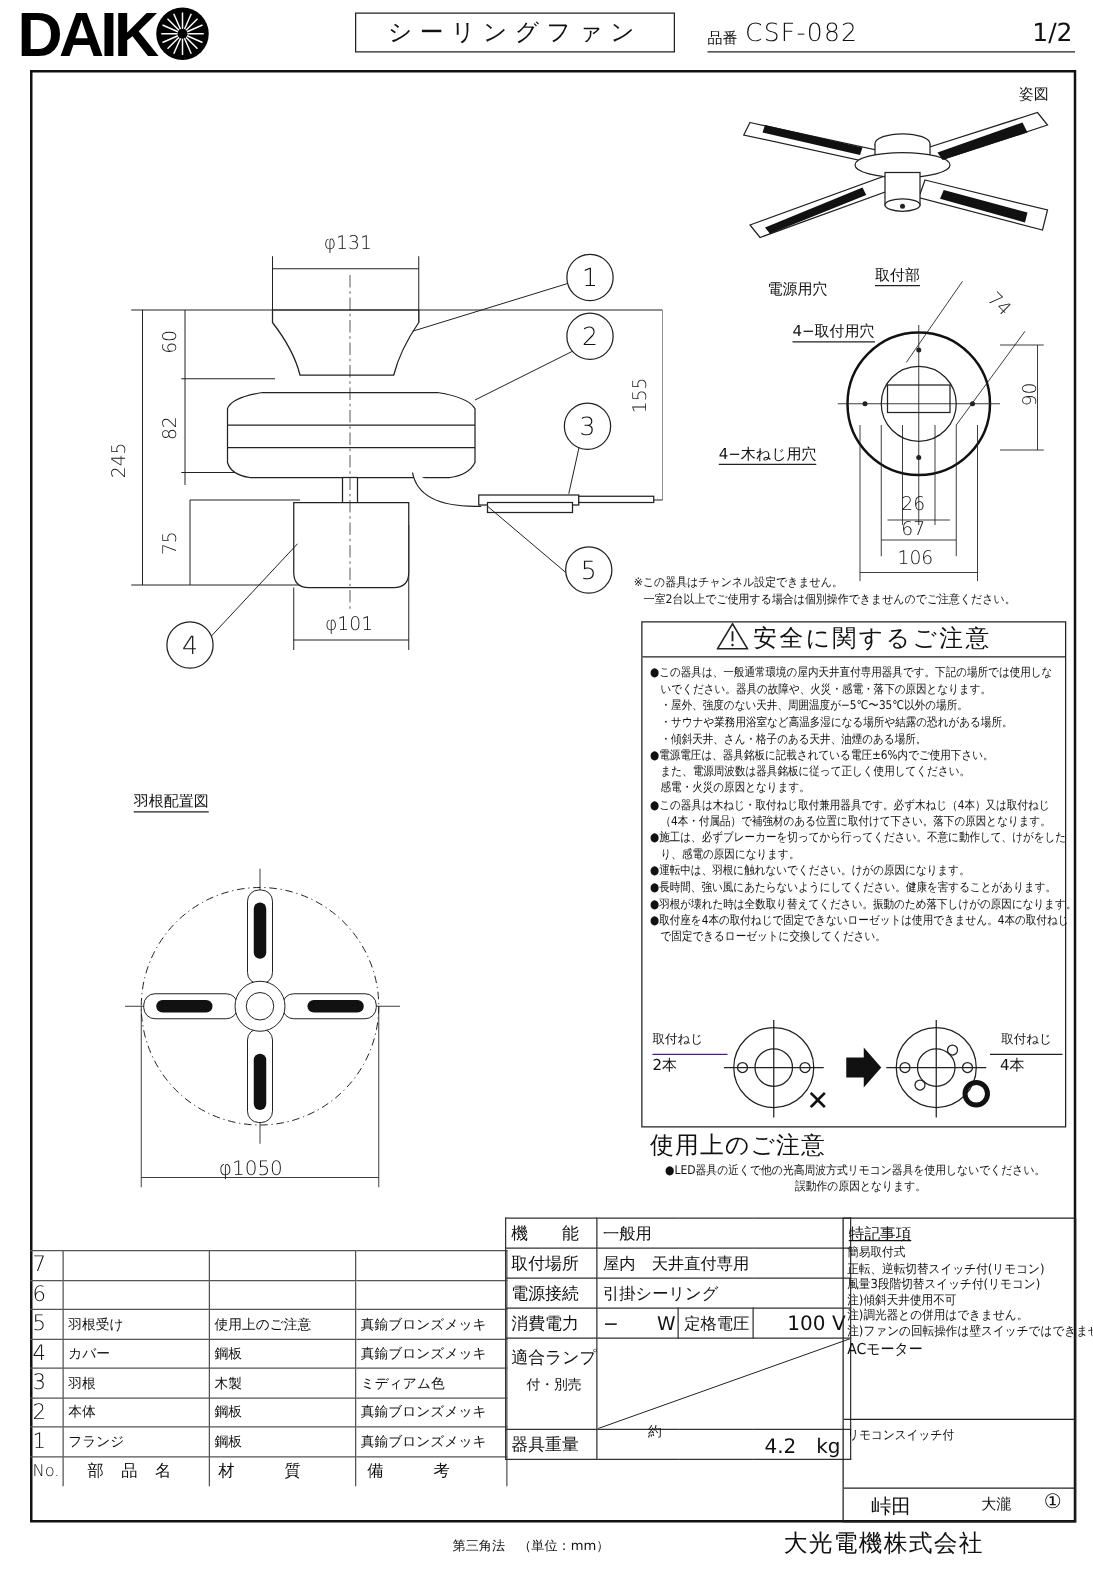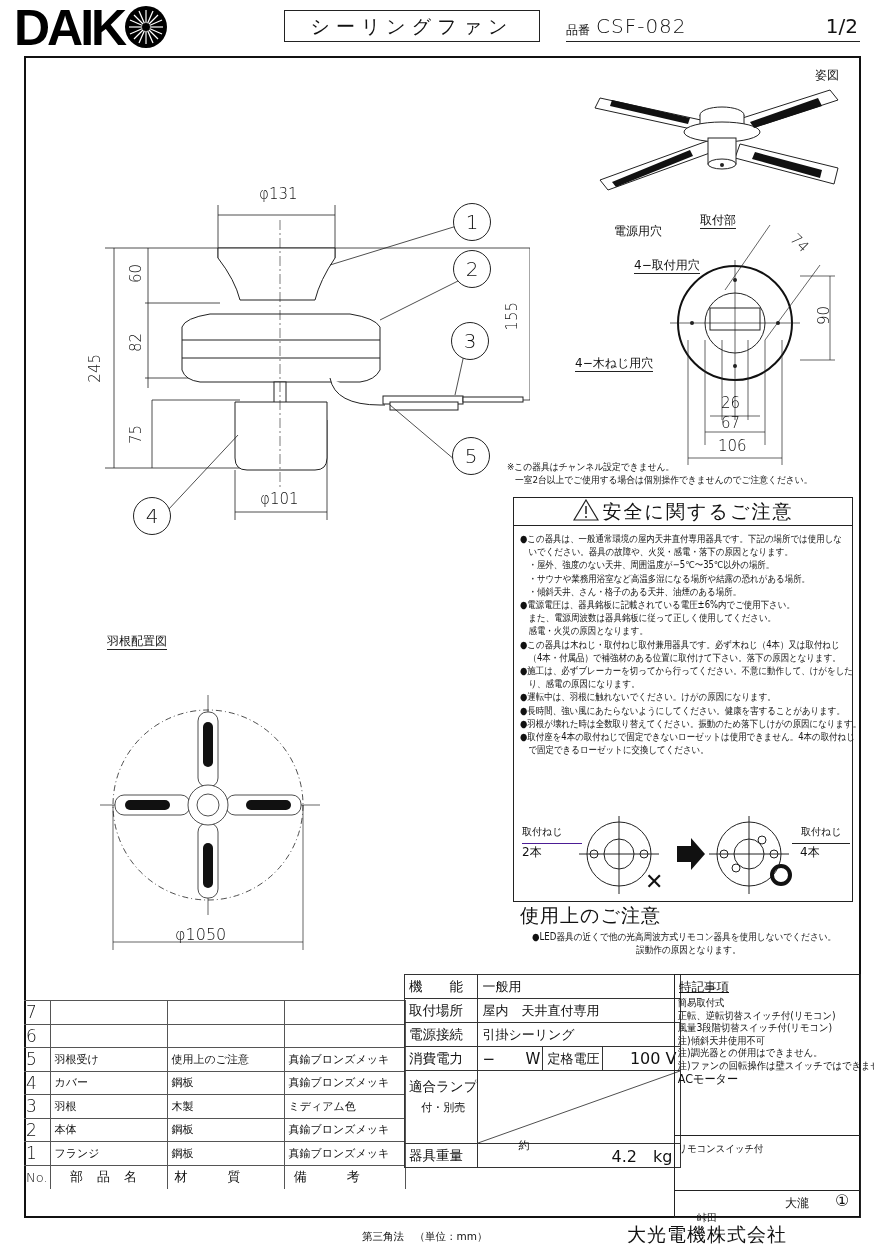--- a/index.html
+++ b/index.html
@@ -394,19 +394,19 @@
   <div class="ln">簡易取付式</div>
   <div class="ln">正転、逆転切替スイッチ付(リモコン)</div>
   <div class="ln">風量3段階切替スイッチ付(リモコン)</div>
   <div class="ln">注)傾斜天井使用不可</div>
   <div class="ln">注)調光器との併用はできません。</div>
   <div class="ln">注)ファンの回転操作は壁スイッチではできません。</div>
   <div class="ln" style="font-size:12px;">ACモーター</div>
   <div class="sep" style="top:160px;"></div>
   <div class="abs ln" style="top:168px;">リモコンスイッチ付</div>
   <div class="sep" style="top:215px;"></div>
-  <div class="abs" style="top:236px;left:22px;font-size:10px;">峠田</div>
+  <div class="abs" style="top:220px;left:22px;font-size:16px;">峠田</div>
   <div class="abs" style="top:220px;left:110px;font-size:12px;">大瀧</div>
   <div class="abs" style="top:216px;left:160px;font-size:16px;">①</div>
 </div>
 
 <div class="abs footer-l">第三角法　（単位：mm）</div>
 <div class="abs footer-r">大光電機株式会社</div>
 
 </body></html>

